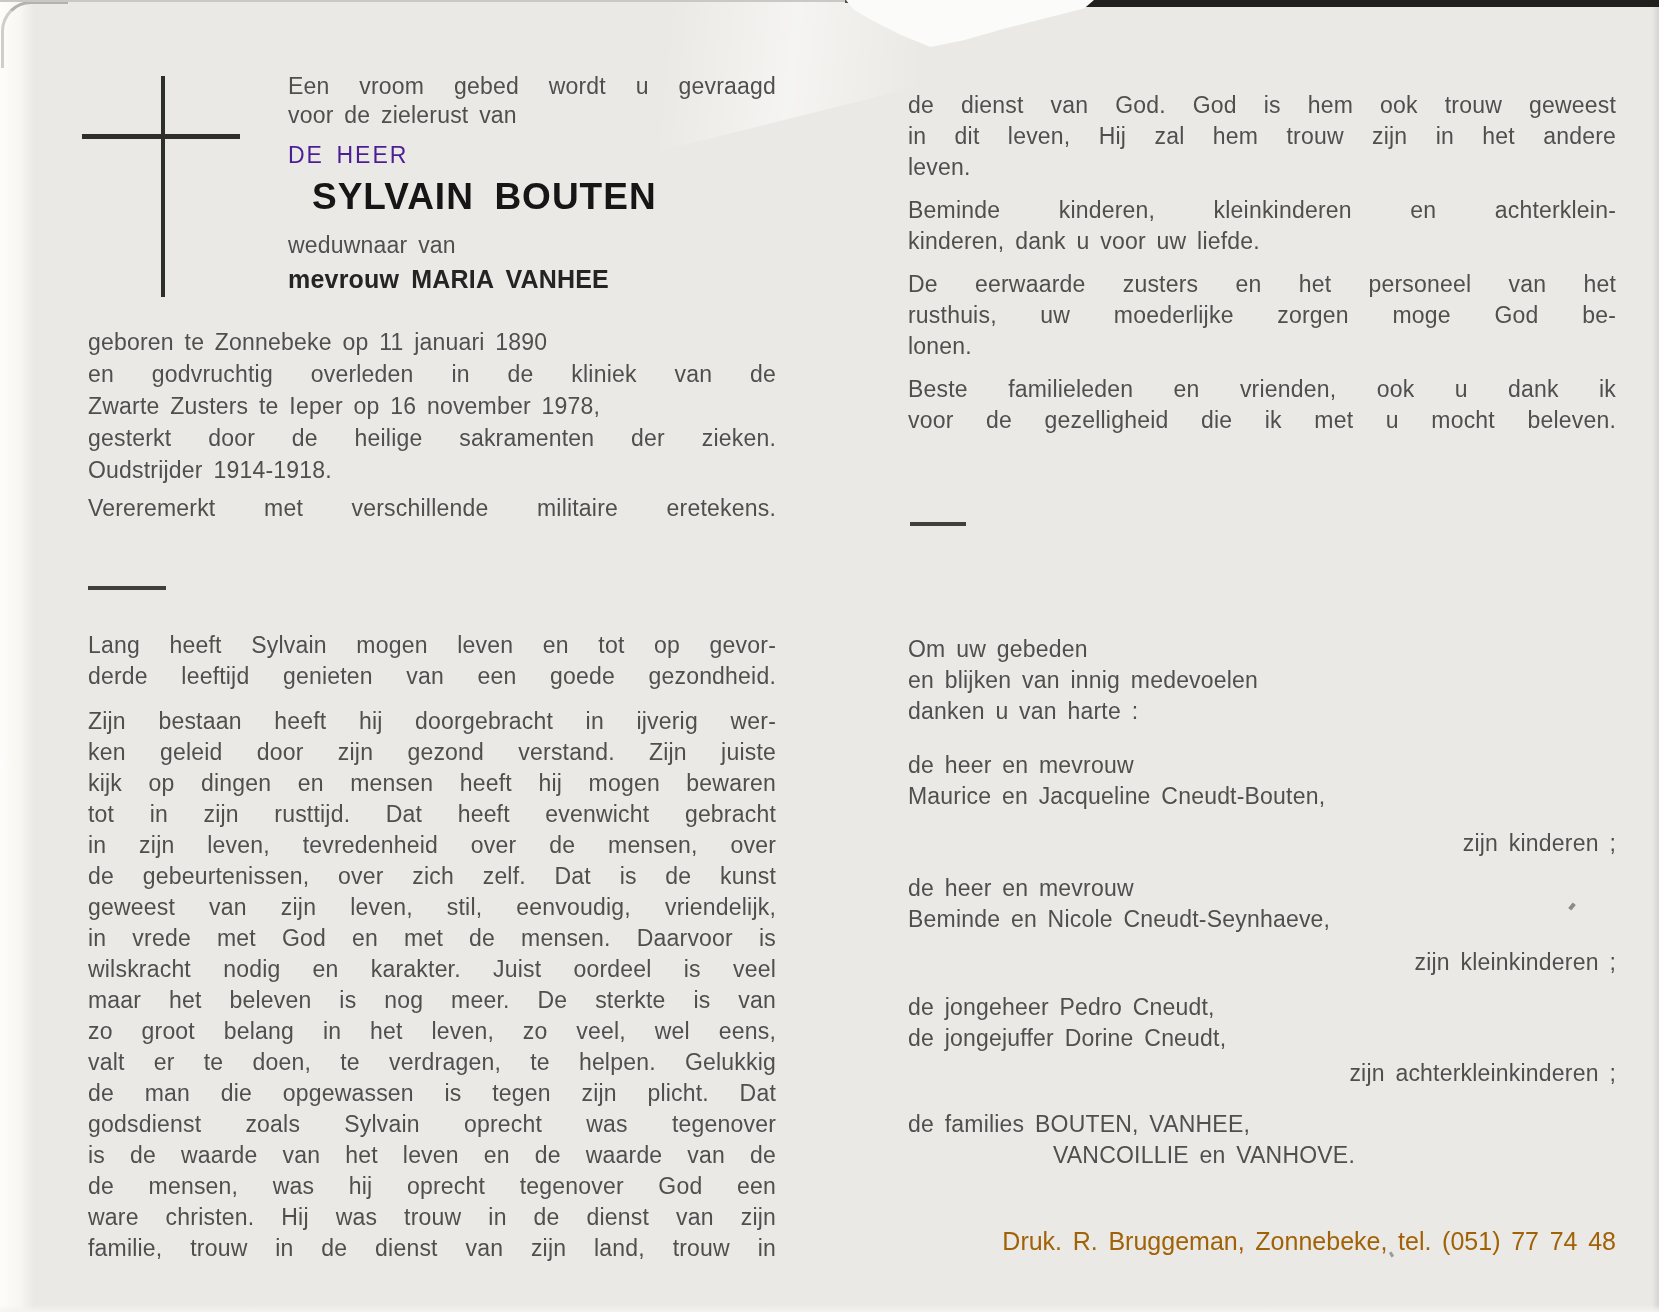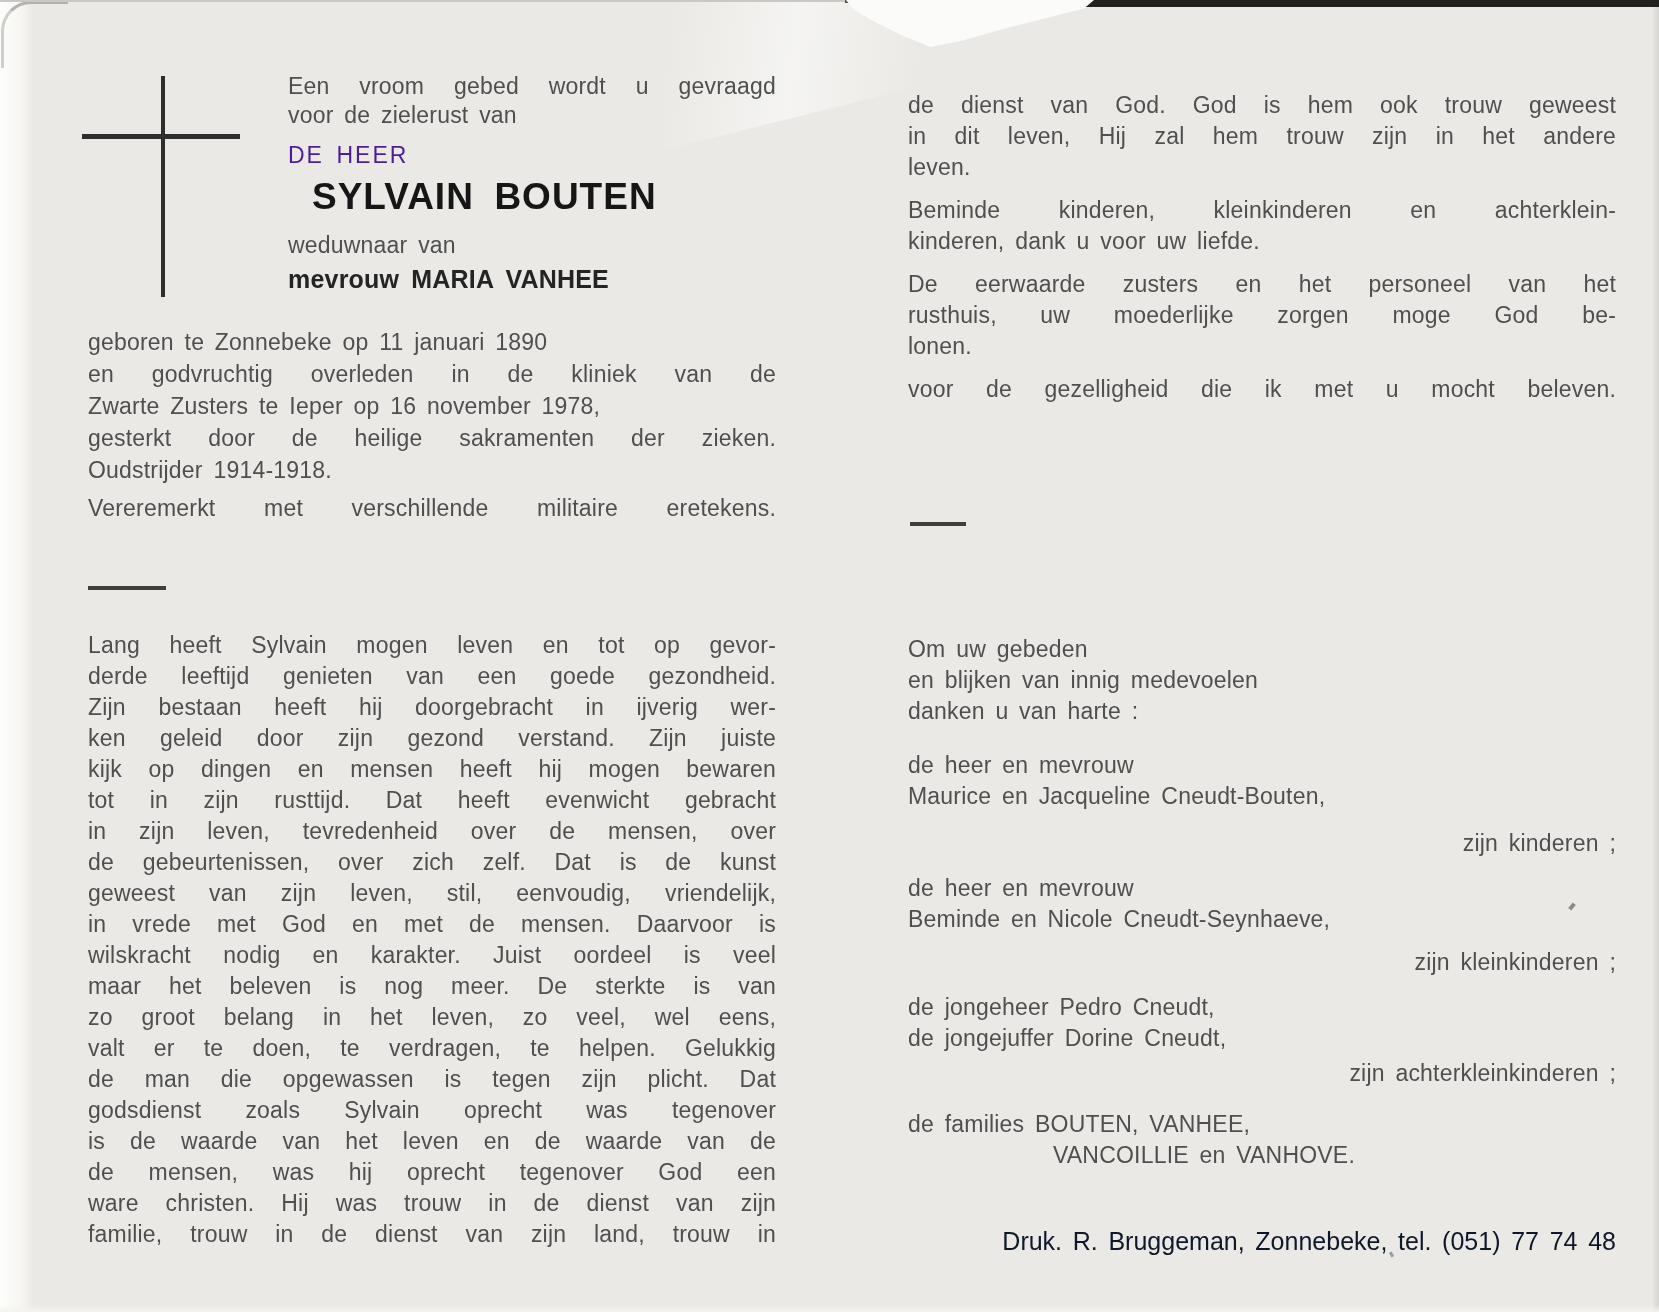--- a/index.html
+++ b/index.html
@@ -37,35 +37,35 @@
   .name{margin-top:8px;font-size:37px;line-height:40px;font-weight:700;letter-spacing:1px;color:#161616;word-spacing:0.25em;margin-left:24px;}
   .relation{line-height:28px;margin-top:14px;}
   .spouse{margin-top:6px;font-size:25px;line-height:28px;font-weight:700;color:#242424;word-spacing:0.2em;}
   .vitals{left:88px;top:326px;width:688px;}
   .vitals .ln{line-height:32px;}
   .vitals .gap{margin-top:6px;}
   .divider{height:4px;background:#3f3f3d;}
   .div-left{left:88px;top:586px;width:78px;}
   .div-right{left:910px;top:522px;width:56px;}
   .body-left{left:88px;top:630px;width:688px;}
-  .body-left .p2{margin-top:0;}
+  .body-left .p2{margin-top:14px;}
   .body-right{left:908px;top:74px;width:708px;}
   .body-right .para{margin-top:12px;}
   .body-right .para:first-child{margin-top:16px;}
   .thanks{left:908px;top:634px;width:708px;}
   .ack{left:908px;top:750px;width:708px;}
   .role{text-align:right;}
   .role1{margin-top:16px;}
   .grp2{margin-top:14px;}
   .role2{margin-top:12px;}
   .grp3{margin-top:14px;}
   .role3{margin-top:4px;}
   .families{margin-top:20px;}
   .fam2{padding-left:145px;}
-  .printer{left:908px;top:1226px;width:708px;font-size:25px;line-height:30px;text-align:right;color:#0f172a;word-spacing:0.15em;white-space:nowrap;}
+  .printer{left:908px;top:1226px;width:708px;font-size:25px;line-height:30px;text-align:right;color:#a16207;word-spacing:0.15em;white-space:nowrap;}
 </style>
 </head>
 <body>
 
 <div class="abs streak"></div>
 <div class="abs edge-left"></div>
 <div class="abs edge-right"></div>
 <div class="abs edge-bottom"></div>
 <div class="abs corner-tl"></div>
 <div class="abs topline-a"></div>
@@ -136,20 +136,21 @@
   <div class="para">
     <div class="ln jl">Beminde kinderen, kleinkinderen en achterklein-</div>
     <div class="ln">kinderen, dank u voor uw liefde.</div>
   </div>
   <div class="para">
     <div class="ln jl">De eerwaarde zusters en het personeel van het</div>
     <div class="ln jl">rusthuis, uw moederlijke zorgen moge God be-</div>
     <div class="ln">lonen.</div>
   </div>
   <div class="para">
+    <div class="ln jl">Beste familieleden en vrienden, ook u dank ik</div>
     <div class="ln jl">voor de gezelligheid die ik met u mocht beleven.</div>
   </div>
 </div>
 
 <div class="abs divider div-right"></div>
 
 <div class="abs thanks">
   <div class="ln">Om uw gebeden</div>
   <div class="ln">en blijken van innig medevoelen</div>
   <div class="ln">danken u van harte :</div>

